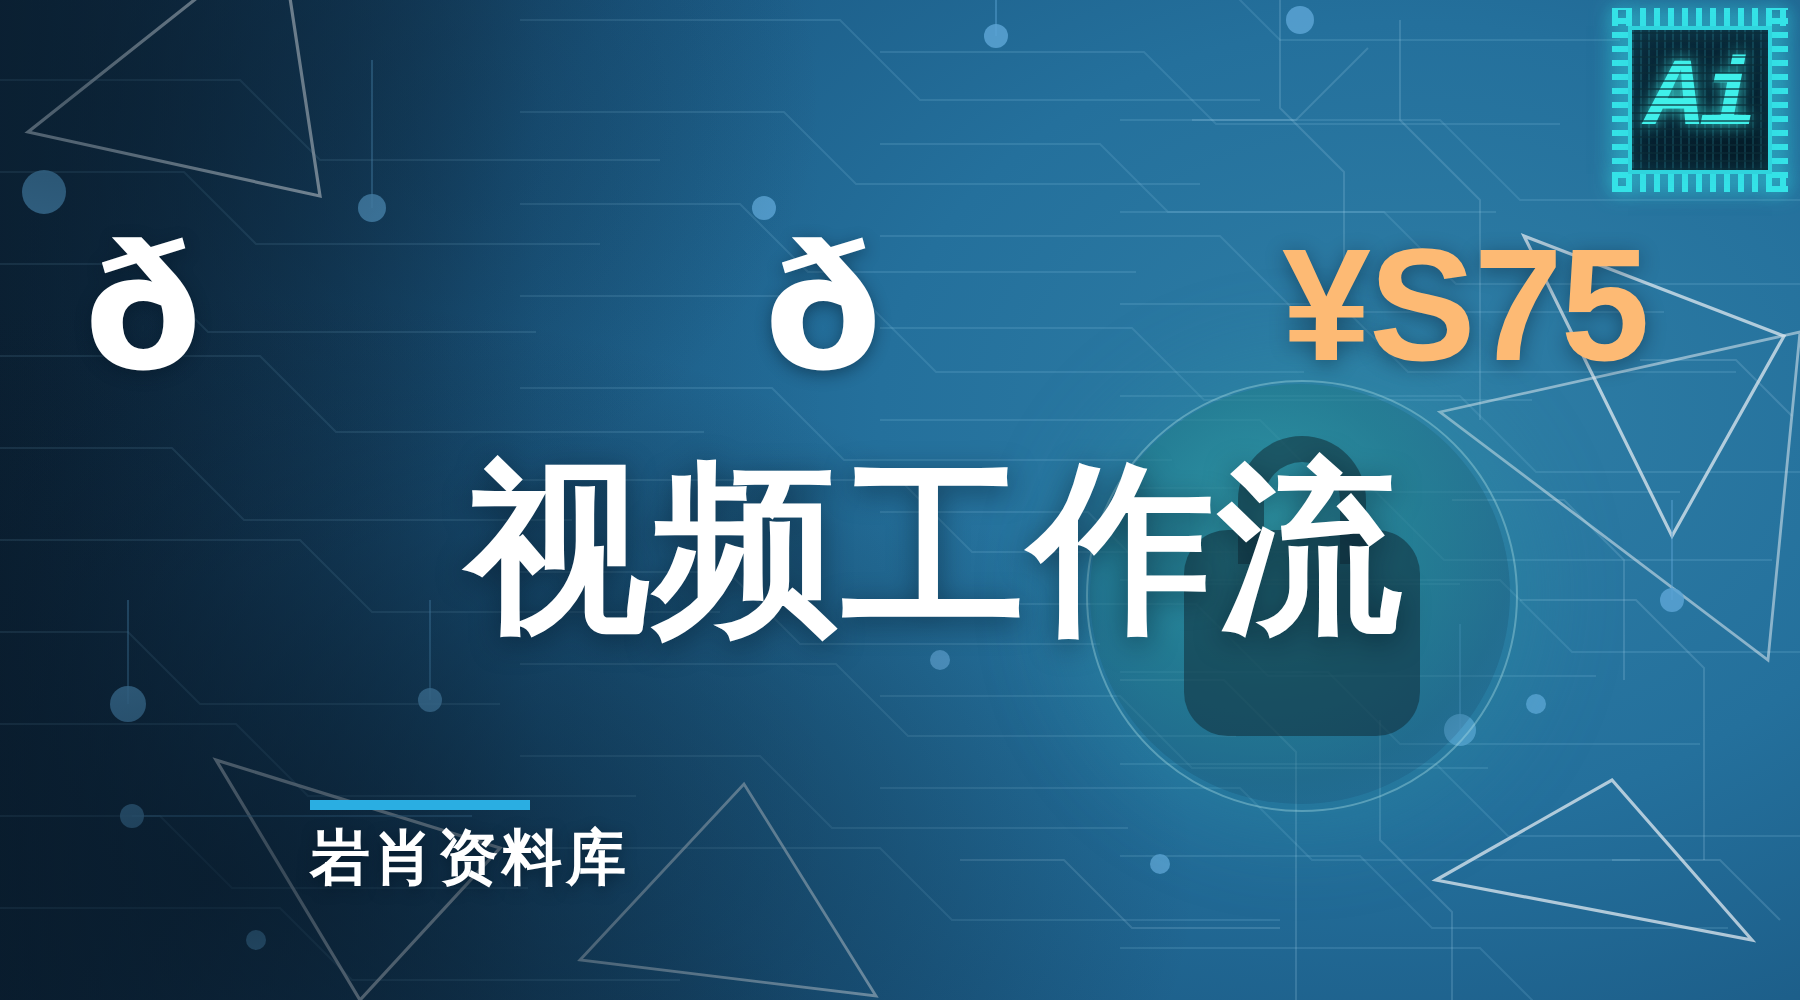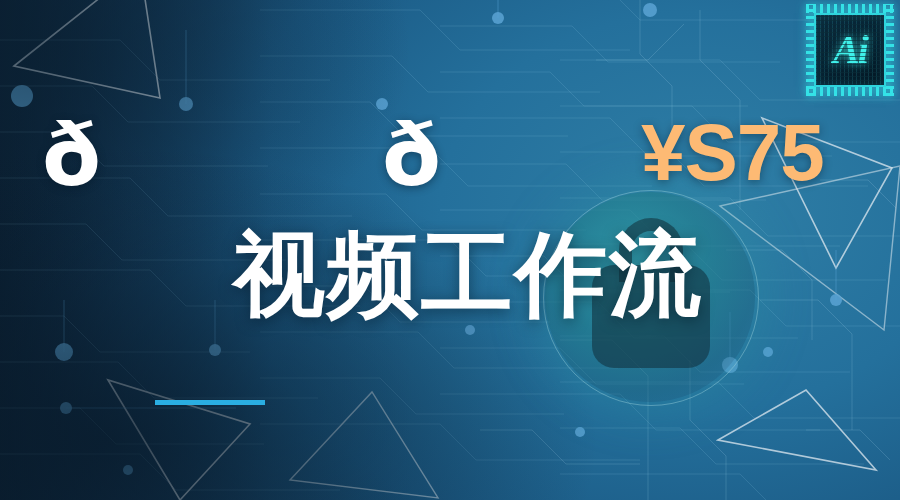--- a/index.html
+++ b/index.html
@@ -135,26 +135,26 @@
       repeating-linear-gradient(90deg, rgba(60,200,215,0.16) 0 1px, rgba(0,0,0,0) 1px 4px);
   }
   .chip-ai {
     position: absolute;
     inset: 0;
     display: flex;
     align-items: center;
     justify-content: center;
     color: #3ff0ea;
     font-weight: bold;
-    font-size: 40px;
+    font-size: 48px;
     font-style: italic;
     letter-spacing: -2px;
     line-height: 1;
     text-shadow: 0 0 8px rgba(63,240,234,0.9);
-    font-family: Liberation Serif, serif;
+    font-family: Liberation Mono, monospace;
   }
   .chip-ai::after {
     content: "";
     position: absolute;
     inset: 0;
     background: repeating-linear-gradient(0deg, rgba(4,24,35,0.55) 0 1px, rgba(0,0,0,0) 1px 4px);
     pointer-events: none;
   }
 
   
@@ -329,15 +329,16 @@
 
   <div class="glyph-left-1">ð</div>
   <div class="glyph-left-2">ð</div>
 
   <div class="price">¥S75</div>
 
   <div class="main-title">视频工作流</div>
 
   <div class="brand">
     <div class="brand-bar"></div>
+    <div class="brand-name">岩肖资料库</div>
   </div>
 
 </div>
 
 </body></html>

